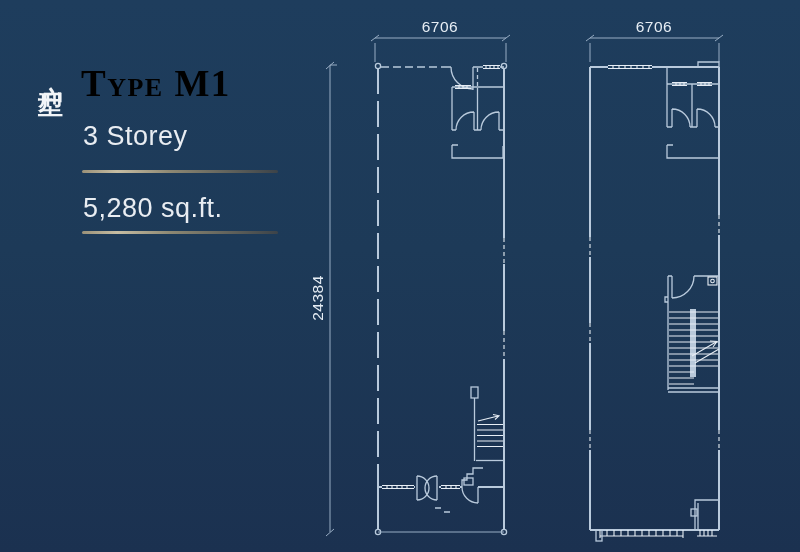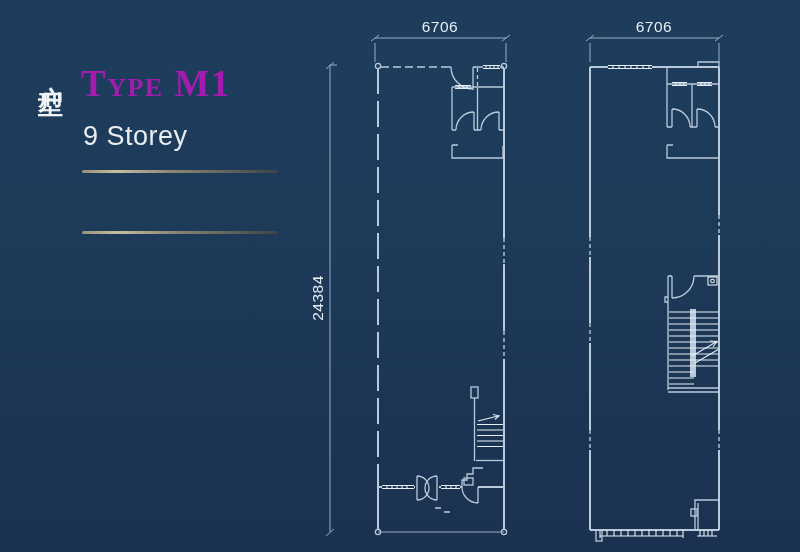--- a/index.html
+++ b/index.html
@@ -12,21 +12,21 @@
   
   .cjk{
     position:absolute;left:35px;top:66px;width:30px;
     writing-mode:vertical-rl;text-orientation:upright;
     font-size:25px;line-height:1.15;letter-spacing:6px;
     color:#f2f5f8;font-weight:700;
   }
   .title{
     position:absolute;left:81px;top:62px;
     font-family:"Liberation Serif",serif;font-variant:small-caps;
-    font-size:37px;font-weight:600;letter-spacing:1.5px;color:#a21caf;
+    font-size:37px;font-weight:600;letter-spacing:1.5px;color:#000000;
   }
   .sub{
     position:absolute;left:83px;color:#e9edf2;font-size:27px;
     font-weight:400;letter-spacing:0.5px;
   }
   .storey{top:121px;}
   .area{top:193px;}
   .size{top:246px;}
   .divider{
     position:absolute;left:82px;width:196px;height:3px;border-radius:2px;
@@ -43,22 +43,23 @@
   .d{stroke:#98adc4;fill:none;stroke-width:1;}
   .dim-text{fill:#e6edf4;font-family:"Liberation Sans",sans-serif;font-size:15.5px;letter-spacing:0.5px;}
 </style>
 </head>
 <body>
 
 <div class="page">
 
   <div class="cjk">户型</div>
   <div class="title">Type M1</div>
-  <div class="sub storey">9 Storey</div>
+  <div class="sub storey">3 Storey</div>
   <div class="divider divider1"></div>
+  <div class="sub area">5,280 sq.ft.</div>
   <div class="divider divider2"></div>
 
   <svg width="800" height="552" viewBox="0 0 800 552">
 
     <g>
 
       <g>
         <path class="d" d="M375,38 H506 M375,43 V62 M506,43 V62 M330,65 V532 M330,65 H337"></path>
         <path class="d" d="M371,41 L379,35 M502,41 L510,35 M326,69 L334,62 M326,536 L334,529"></path>
         <text class="dim-text" x="440" y="32" text-anchor="middle">6706</text>

